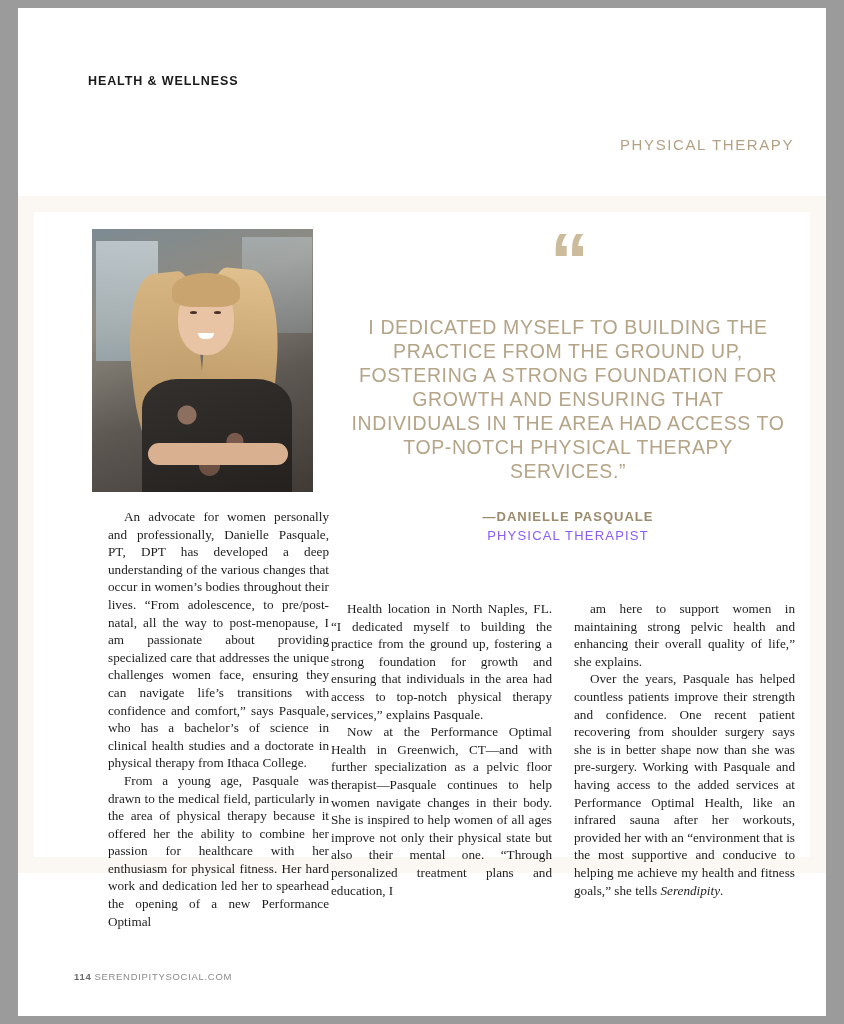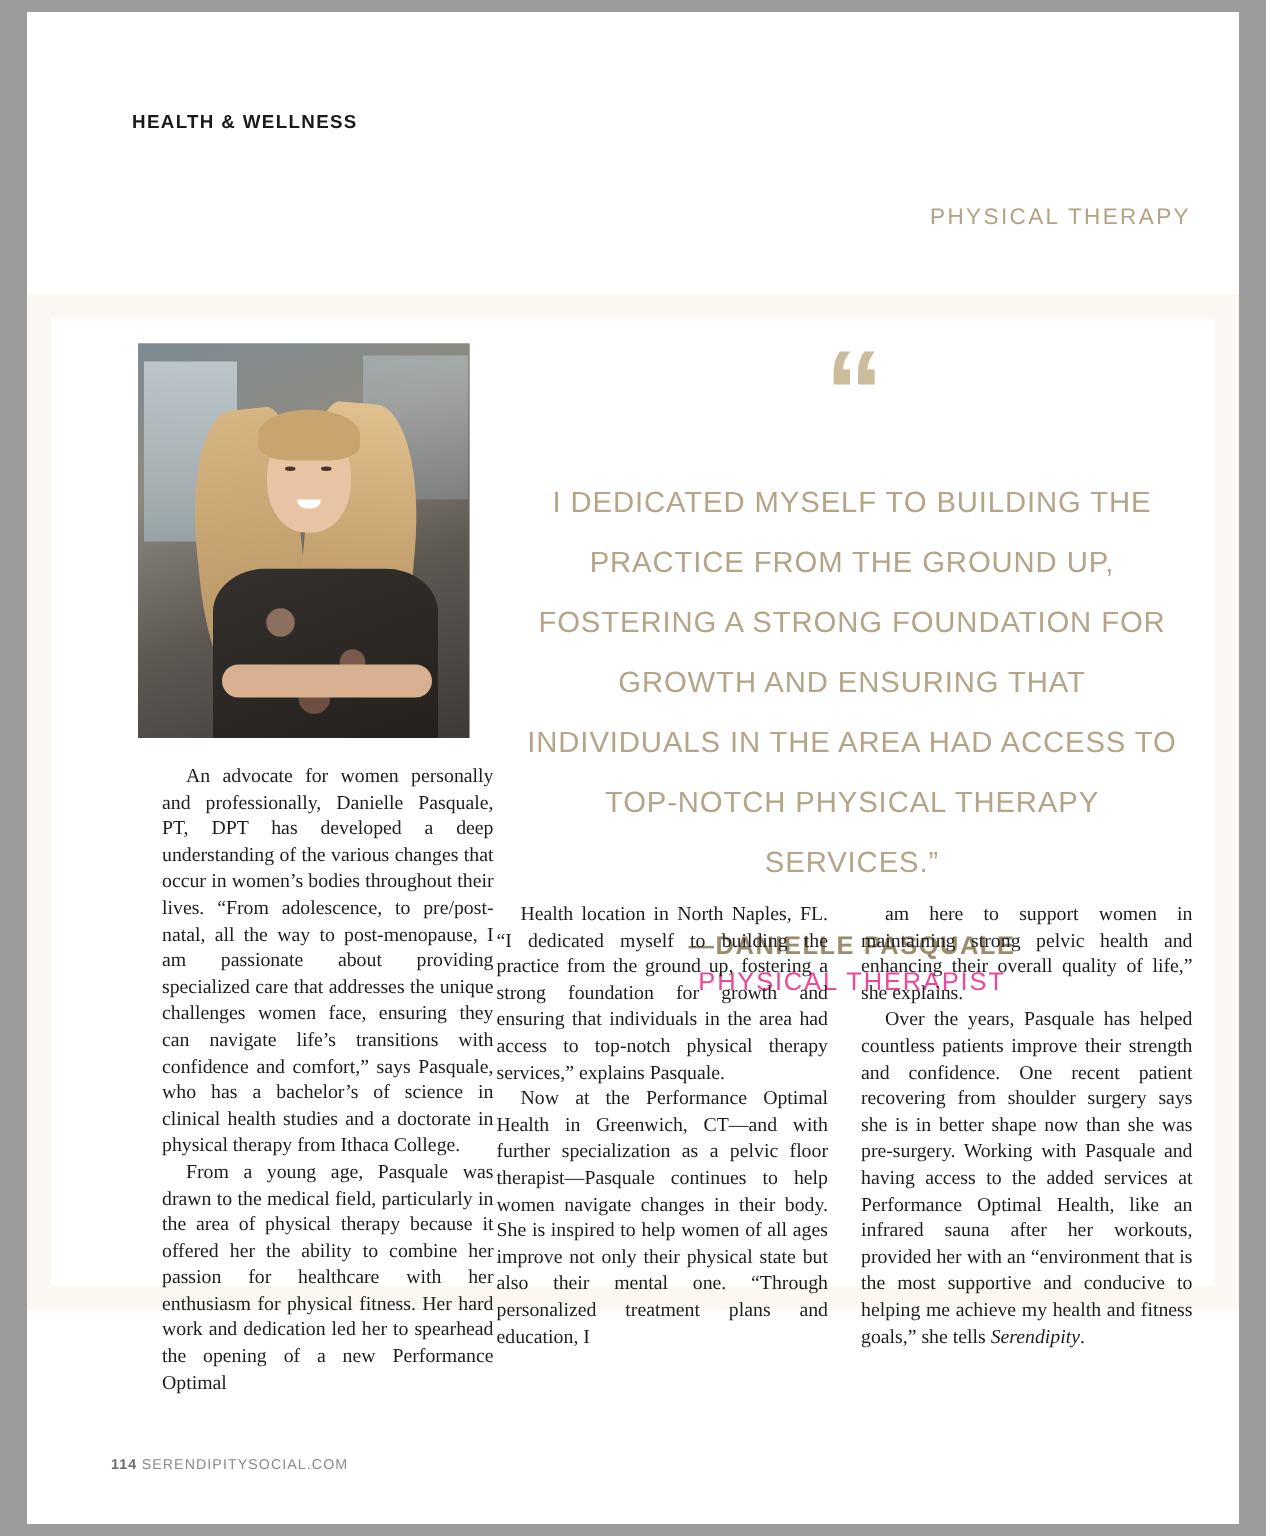--- a/index.html
+++ b/index.html
@@ -190,38 +190,38 @@
     font-size: 78px;
     line-height: 0.7;
     color: #cdbc9c;
     font-weight: bold;
     letter-spacing: -3px;
   }
   .quote-text {
     margin-top: 26px;
     font-family: "Liberation Sans", sans-serif;
     font-size: 19.5px;
-    line-height: 40px;
+    line-height: 24px;
     letter-spacing: 0.6px;
     color: #b4a488;
   }
   .quote-attrib {
     margin-top: 26px;
     font-family: "Liberation Sans", sans-serif;
-    font-size: 17px;
+    font-size: 13px;
     font-weight: bold;
     letter-spacing: 1px;
     color: #9c8c6f;
   }
   .quote-role {
     margin-top: 4px;
     font-family: "Liberation Sans", sans-serif;
-    font-size: 17px;
+    font-size: 13px;
     letter-spacing: 1.2px;
-    color: #ec4899;
+    color: #8b5cf6;
   }
   
   .col {
     position: absolute;
     width: 220px;
     font-family: "Liberation Serif", serif;
     font-size: 13.2px;
     line-height: 17.6px;
     color: #1d1d1d;
     text-align: justify;

